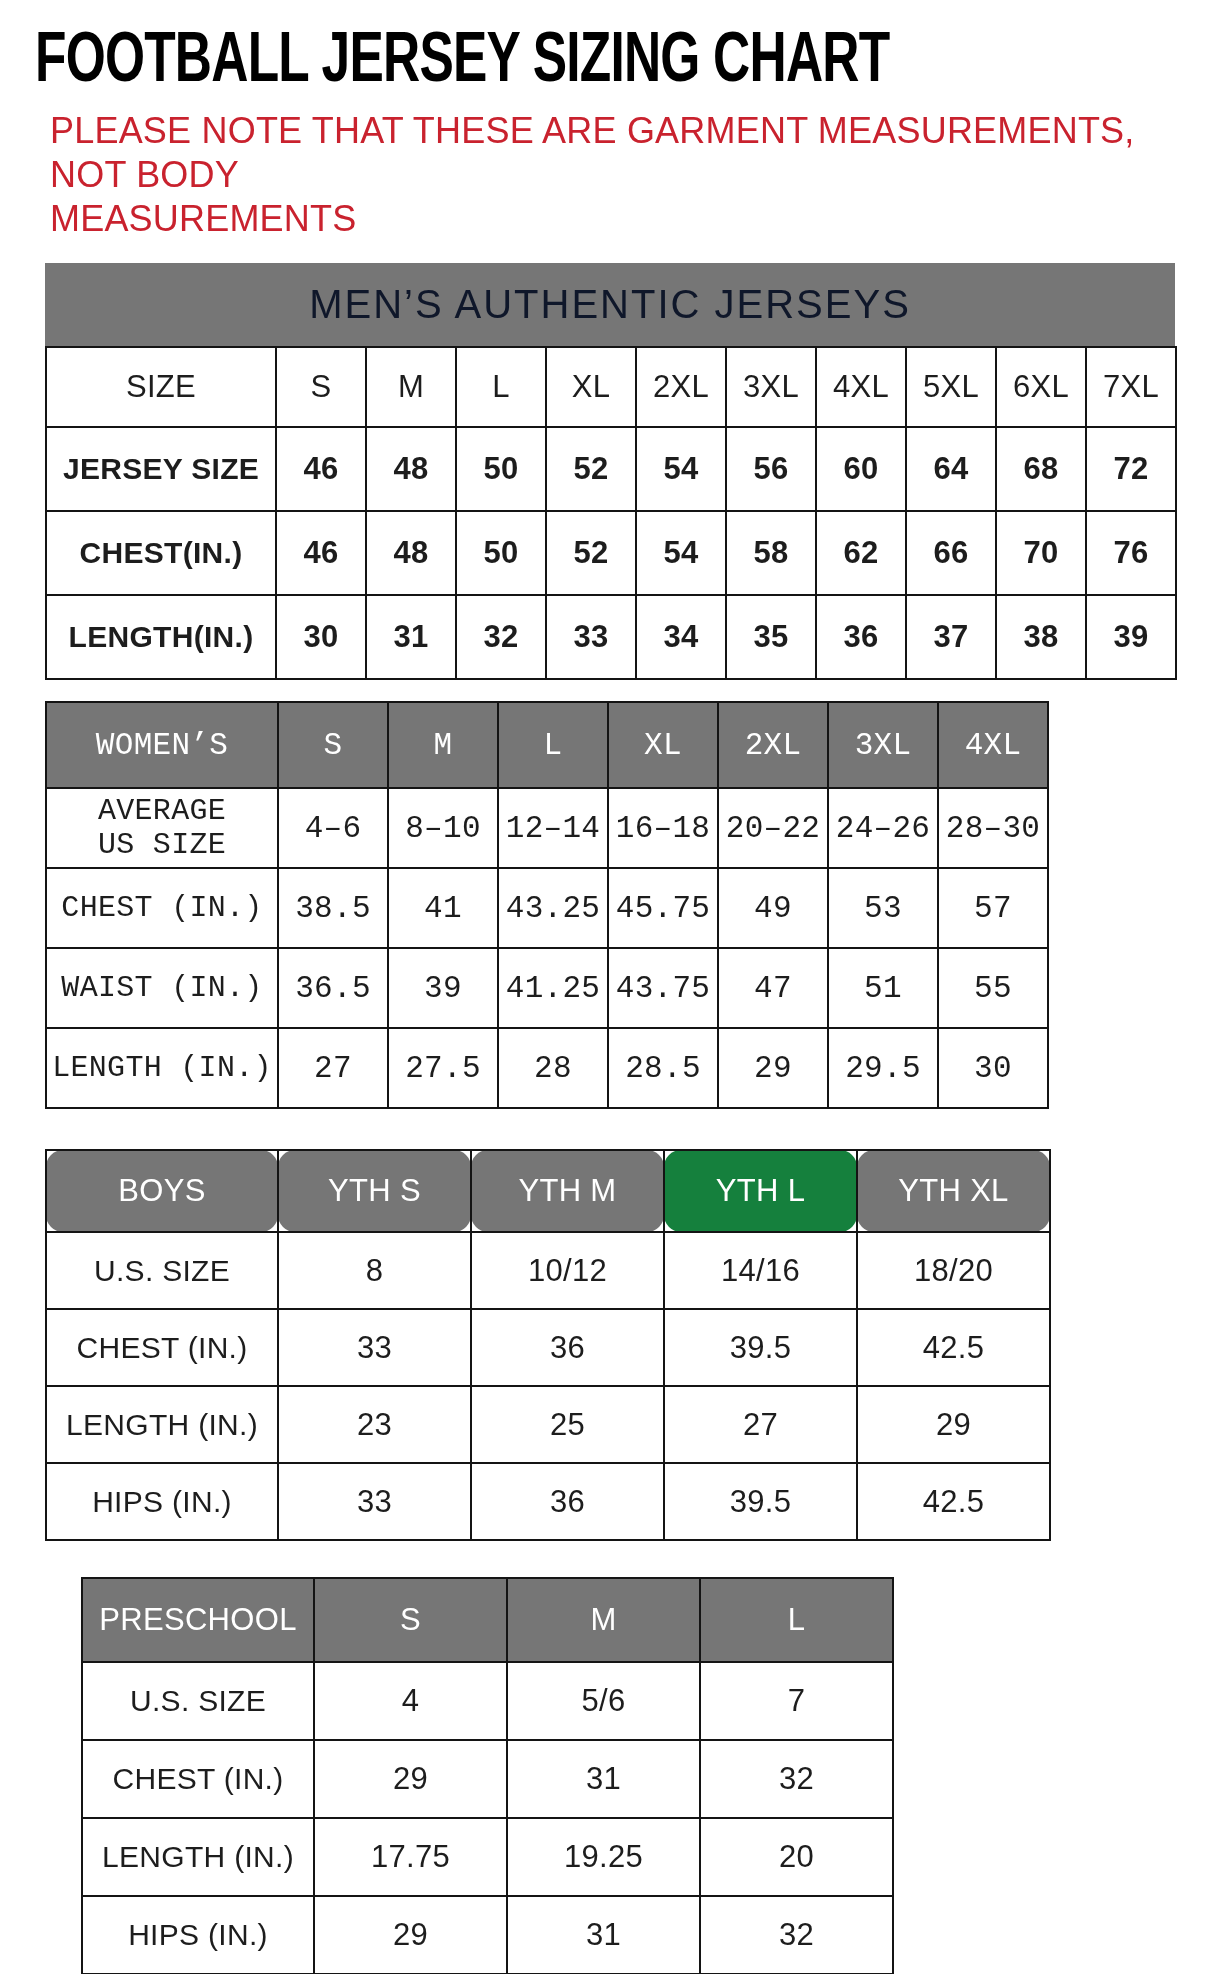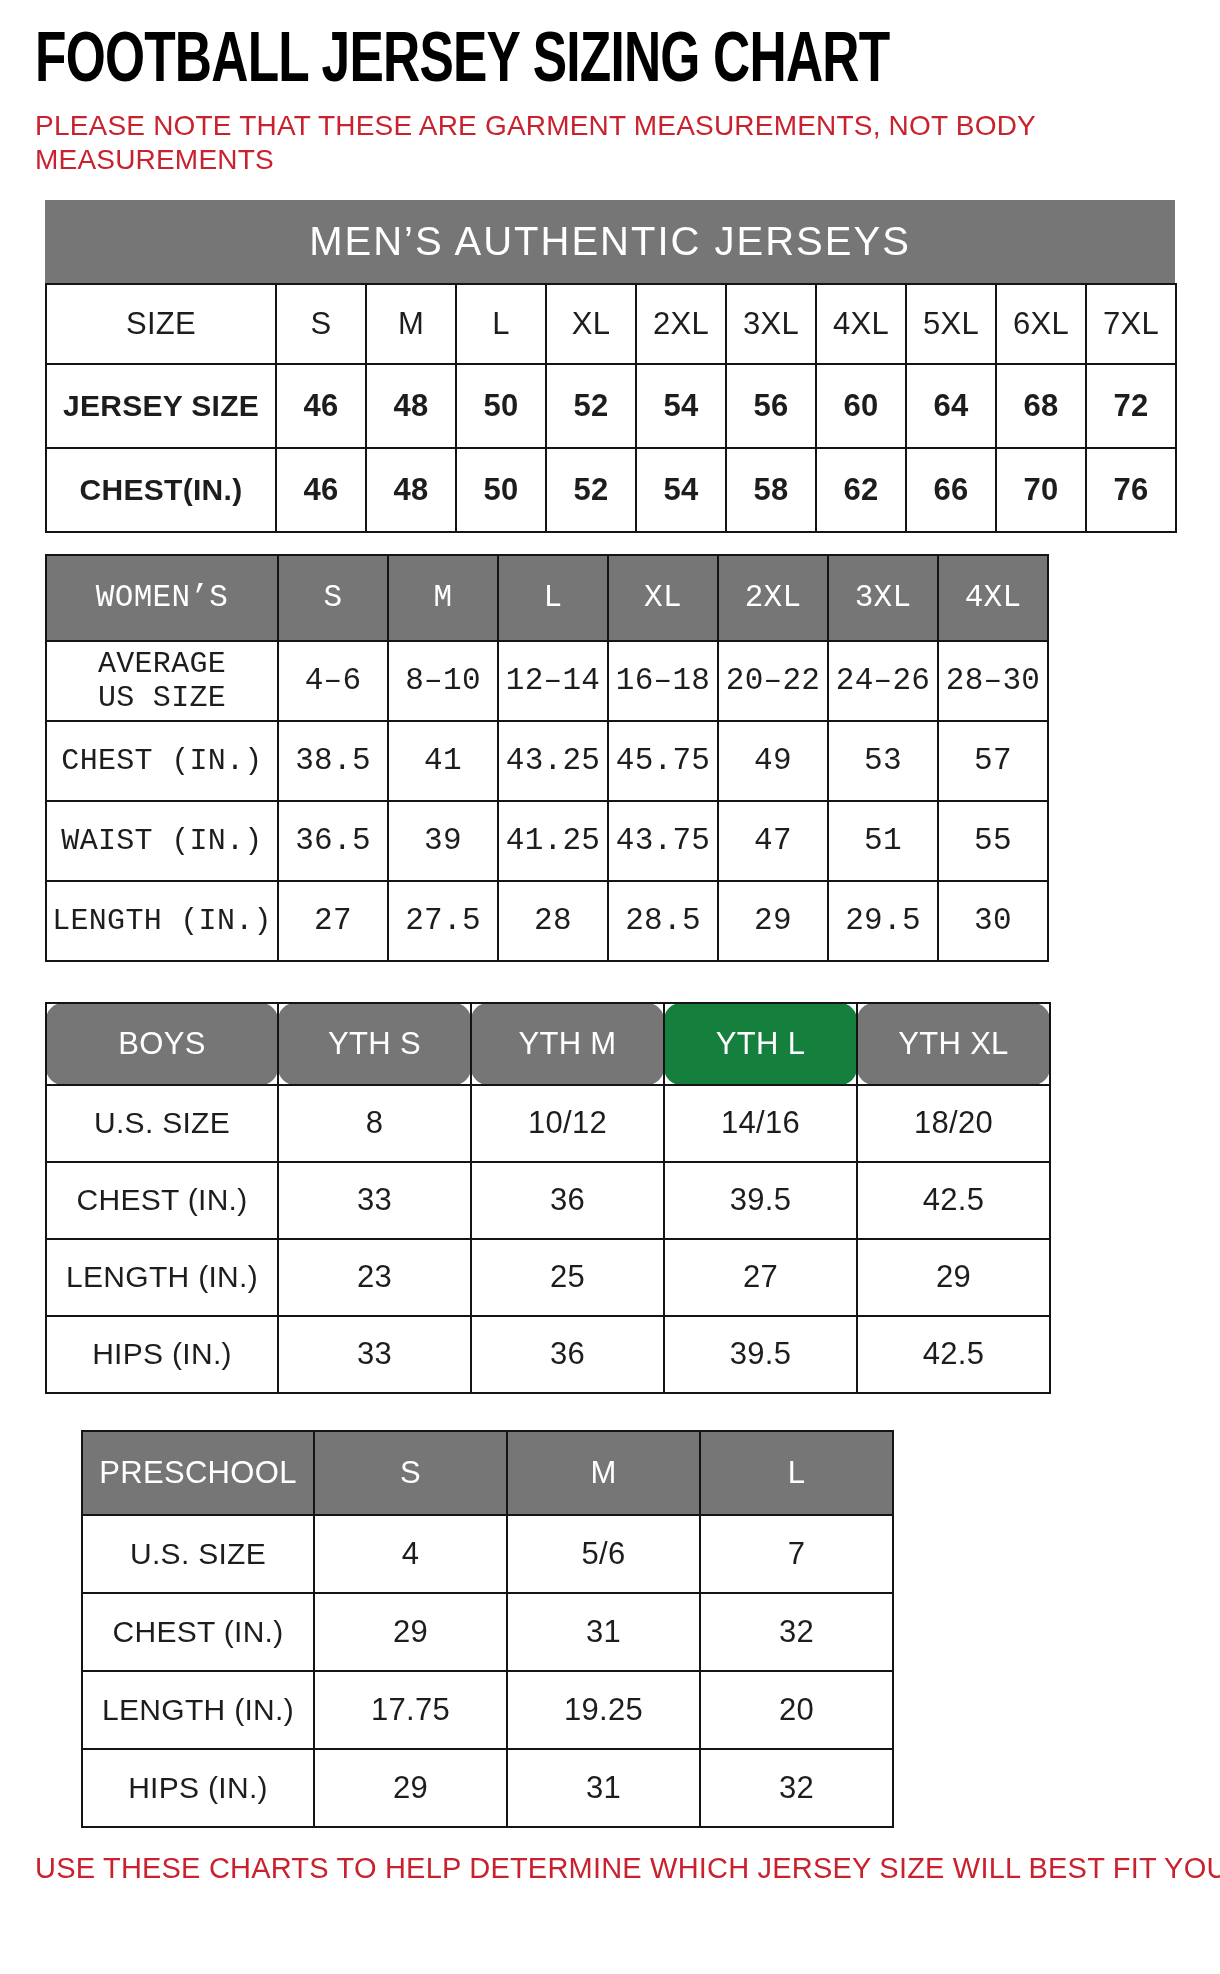--- a/index.html
+++ b/index.html
@@ -16,34 +16,34 @@
     font-size:66px;
     font-weight:bold;
     letter-spacing:-1px;
     line-height:1.05;
     white-space:nowrap;
     transform:scale(0.78,1.08);
     transform-origin:left center;
     color:#000;
   }
   .note{
-    margin:18px 0 0 35px;
-    font-size:28px;
+    margin:18px 0 0 50px;
+    font-size:36px;
     line-height:1.22;
     letter-spacing:0.2px;
   }
   .section{margin-left:45px;}
   .sec-mens{margin-top:22px;}
   .sec-womens{margin-top:21px;font-family:Liberation Mono, monospace;}
   .sec-boys{margin-top:40px;}
   .sec-preschool{margin-top:36px;padding-left:36px;}
   .band{
     width:1130px;height:83px;
     display:flex;align-items:center;justify-content:center;
-    color:#ffffff;
+    color:#0f172a;
     font-size:40px;
     letter-spacing:2px;
   }
   .tbl{
     border-collapse:collapse;
     table-layout:fixed;
   }
   .tbl th,.tbl td{
     border:2px solid #141414;
     text-align:center;
@@ -146,20 +146,33 @@
             <td>48</td>
             <td>50</td>
             <td>52</td>
             <td>54</td>
             <td>58</td>
             <td>62</td>
             <td>66</td>
             <td>70</td>
             <td>76</td>
           </tr>
+          <tr>
+            <td class="lbl">LENGTH(IN.)</td>
+            <td>30</td>
+            <td>31</td>
+            <td>32</td>
+            <td>33</td>
+            <td>34</td>
+            <td>35</td>
+            <td>36</td>
+            <td>37</td>
+            <td>38</td>
+            <td>39</td>
+          </tr>
         </tbody>
       </table>
     </div>
 
   <div class="section sec-womens">
       <table class="tbl tbl-womens">
         <colgroup>
           <col class="col-label">
           <col class="col-val">
           <col class="col-val">

